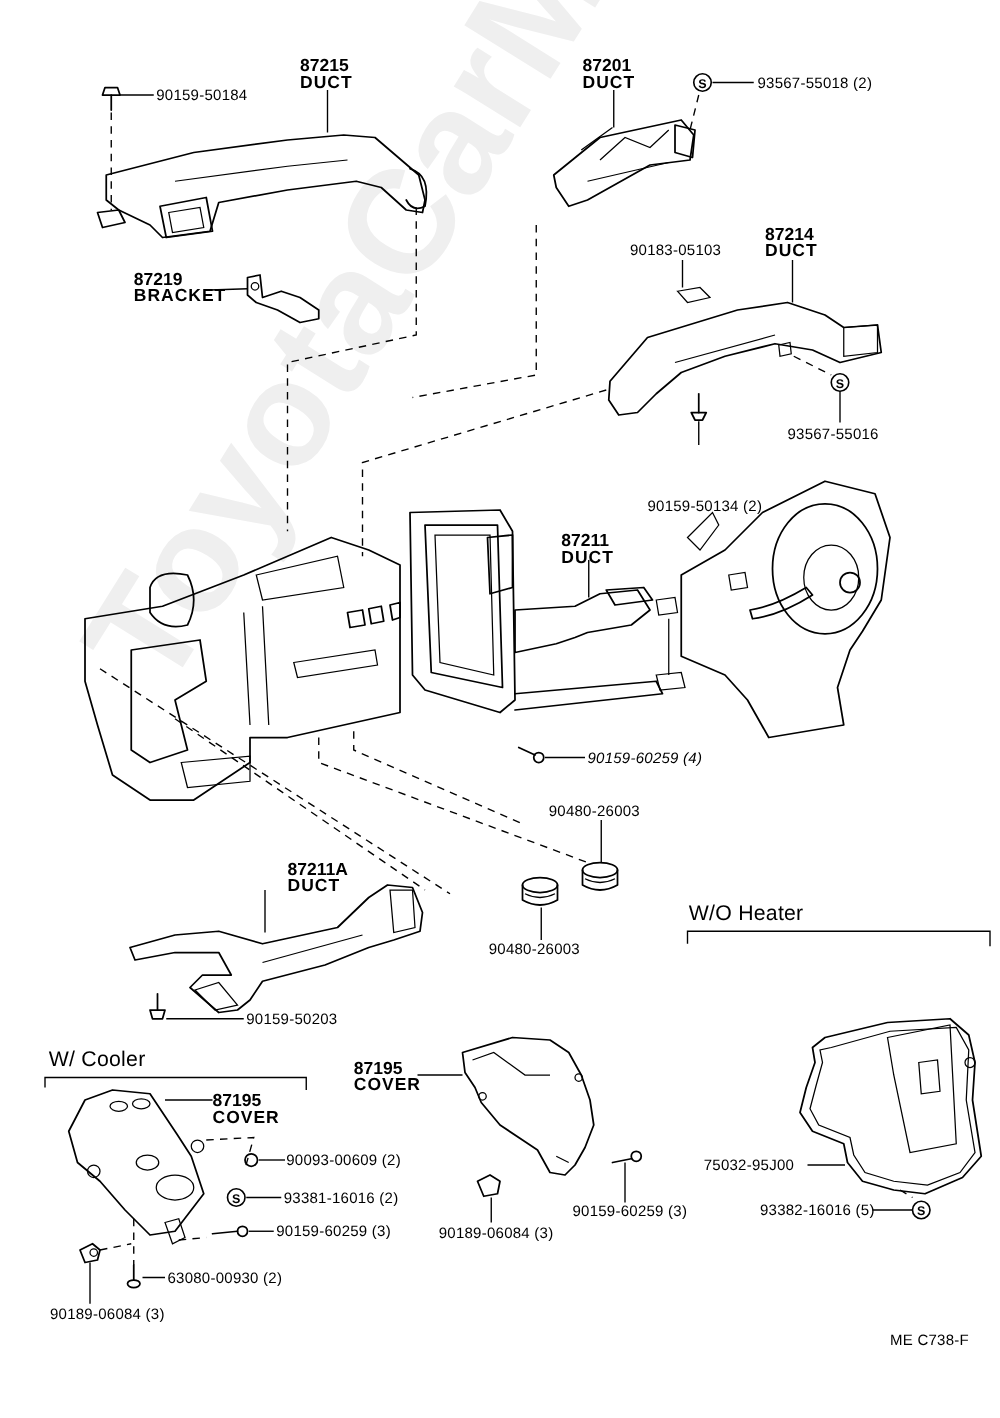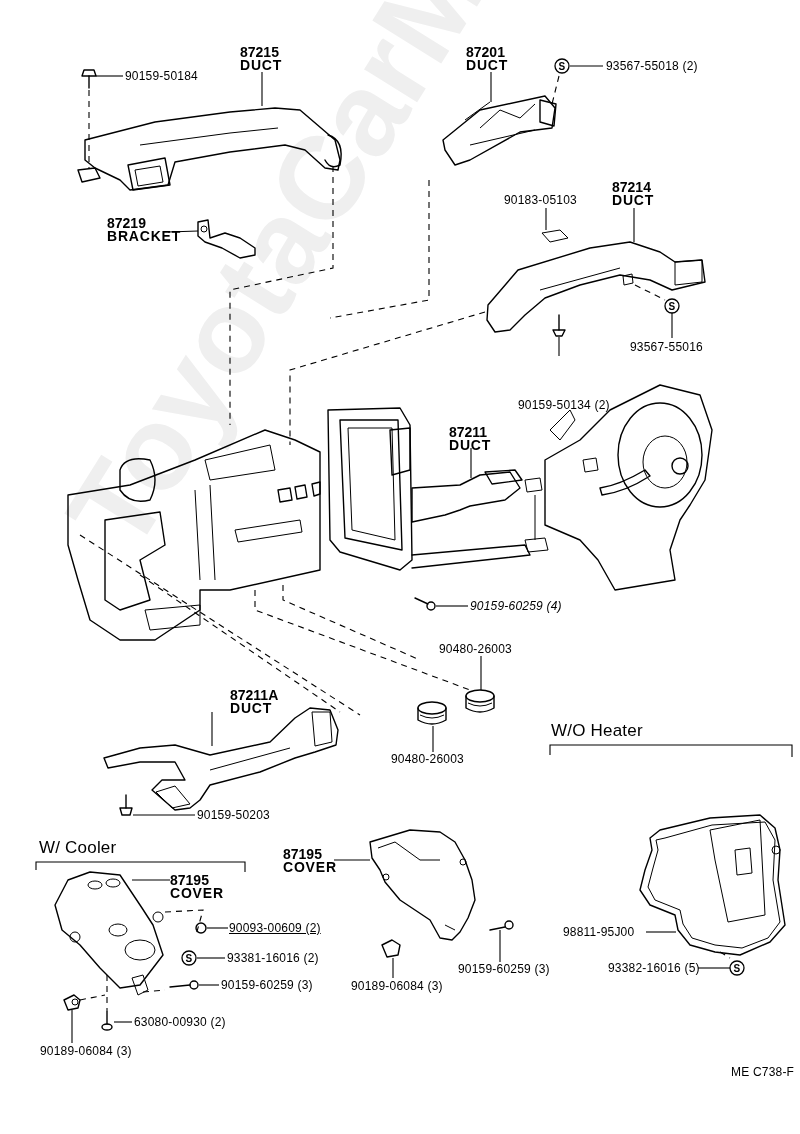--- a/index.html
+++ b/index.html
@@ -267,30 +267,30 @@
   <span class="pn">87211A</span>
   <span class="nm">DUCT</span>
 </div>
 <div class="lbl" style="left:197px;top:809px;">90159-50203</div>
 
 <div class="lbl sec" style="left:39px;top:840px;">W/ Cooler</div>
 <div class="lbl" style="left:170px;top:873px;">
   <span class="pn">87195</span>
   <span class="nm">COVER</span>
 </div>
-<div class="lbl" style="left:229px;top:922px;text-decoration:underline;">90093-00609 (2)</div>
+<div class="lbl" style="left:229px;top:922px;">90093-00609 (2)</div>
 <div class="lbl" style="left:227px;top:952px;">93381-16016 (2)</div>
 <div class="lbl" style="left:221px;top:979px;">90159-60259 (3)</div>
 <div class="lbl" style="left:134px;top:1016px;">63080-00930 (2)</div>
 <div class="lbl" style="left:40px;top:1045px;">90189-06084 (3)</div>
 
 <div class="lbl" style="left:283px;top:847px;">
   <span class="pn">87195</span>
   <span class="nm">COVER</span>
 </div>
 <div class="lbl" style="left:351px;top:980px;">90189-06084 (3)</div>
 <div class="lbl" style="left:458px;top:963px;">90159-60259 (3)</div>
 
 <div class="lbl sec" style="left:551px;top:723px;">W/O  Heater</div>
-<div class="lbl" style="left:563px;top:926px;">98811-95J00</div>
+<div class="lbl" style="left:563px;top:926px;">75032-95J00</div>
 <div class="lbl" style="left:585px;top:962px;margin-left:23px;">93382-16016 (5)</div>
 
-<div class="lbl" style="left:731px;top:1066px;">ME  C738-F</div>
+<div class="lbl" style="left:712px;top:1066px;">ME  C738-F</div>
 
 </body></html>

